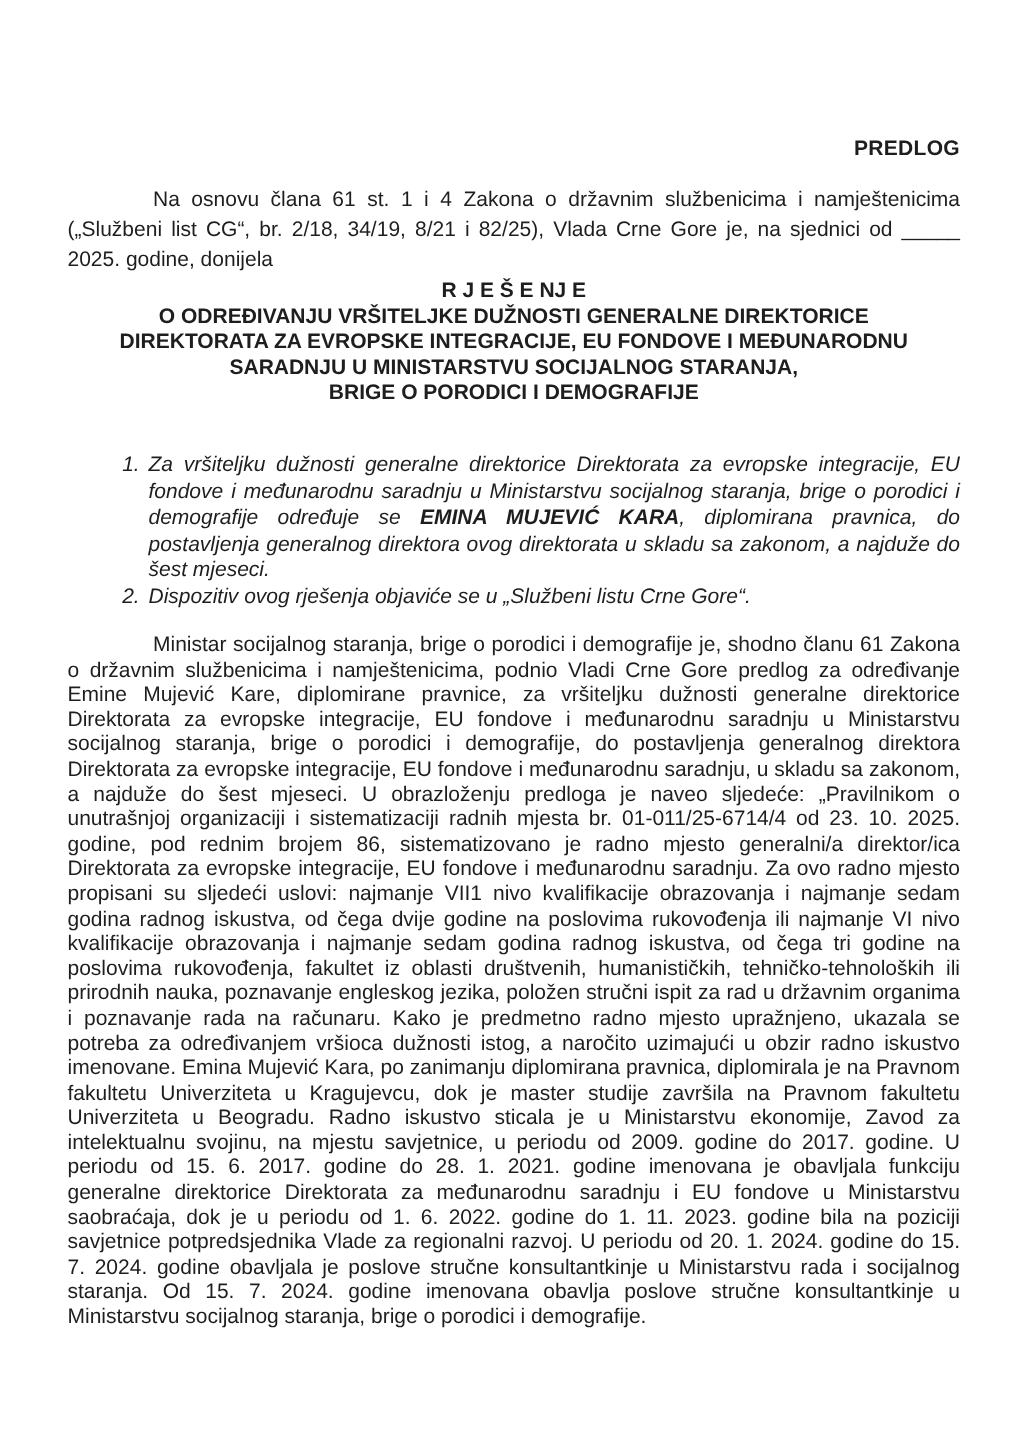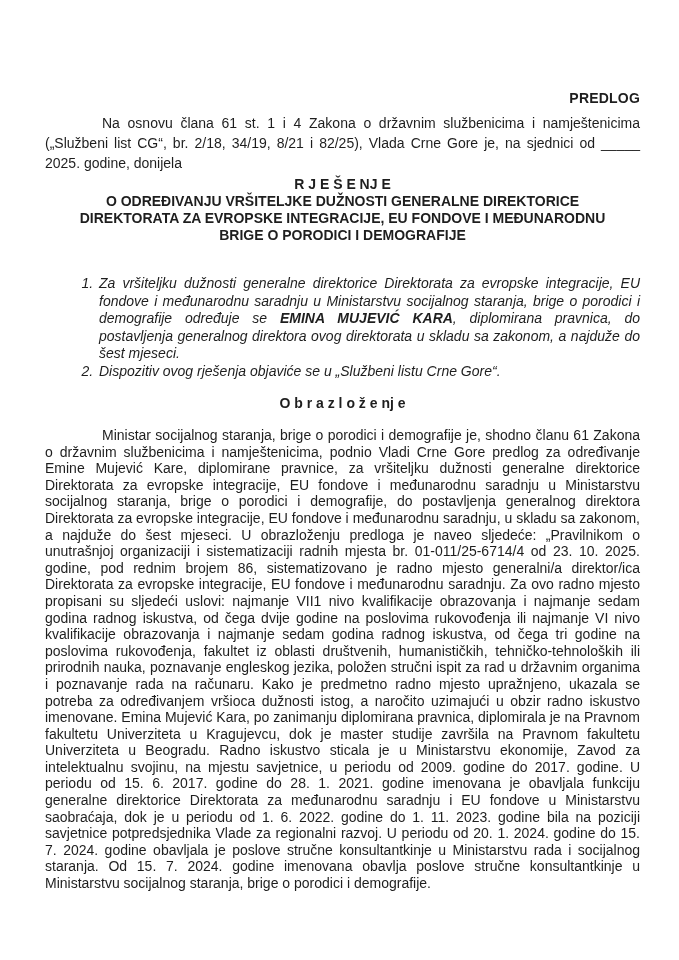--- a/index.html
+++ b/index.html
@@ -21,21 +21,21 @@
     padding: 90px 39px 0 45px;
   }
   .doc-tag {
     text-align: right;
     font-weight: bold;
     font-size: 14px;
     line-height: 16px;
     letter-spacing: 0.2px;
   }
   .intro {
-    margin-top: 7px;
+    margin-top: 16px;
     text-align: justify;
     text-indent: 57px;
     line-height: 20px;
   }
   .title-block {
     margin-top: 3px;
     text-align: center;
     font-weight: bold;
     line-height: 17px;
   }
@@ -71,25 +71,25 @@
 <div class="page">
 
   <div class="doc-tag">PREDLOG</div>
 
   <p class="intro">Na osnovu člana 61 st. 1 i 4 Zakona o državnim službenicima i namještenicima („Službeni list CG“, br. 2/18, 34/19, 8/21 i 82/25), Vlada Crne Gore je, na sjednici od _____ 2025. godine, donijela</p>
 
   <div class="title-block">
     <div class="title-line">R J E Š E NJ E</div>
     <div class="title-line">O ODREĐIVANJU VRŠITELJKE DUŽNOSTI GENERALNE DIREKTORICE</div>
     <div class="title-line">DIREKTORATA ZA EVROPSKE INTEGRACIJE, EU FONDOVE I MEĐUNARODNU</div>
+    <div class="title-line">SARADNJU U MINISTARSTVU SOCIJALNOG STARANJA,</div>
     <div class="title-line">BRIGE O PORODICI I DEMOGRAFIJE</div>
   </div>
 
   <ol class="decision-list">
     <li><span>Za vršiteljku dužnosti generalne direktorice Direktorata za evropske integracije, EU fondove i međunarodnu saradnju u Ministarstvu socijalnog staranja, brige o porodici i demografije određuje se </span><span class="appointee">EMINA MUJEVIĆ KARA</span><span>, diplomirana pravnica, do postavljenja generalnog direktora ovog direktorata u skladu sa zakonom, a najduže do šest mjeseci.</span></li>
     <li><span>Dispozitiv ovog rješenja objaviće se u „Službeni listu Crne Gore“.</span></li>
   </ol>
 
-  <div class="section-heading">O b r a z l o ž e nj e</div>
 
   <p class="explanation">Ministar socijalnog staranja, brige o porodici i demografije je, shodno članu 61 Zakona o državnim službenicima i namještenicima, podnio Vladi Crne Gore predlog za određivanje Emine Mujević Kare, diplomirane pravnice, za vršiteljku dužnosti generalne direktorice Direktorata za evropske integracije, EU fondove i međunarodnu saradnju u Ministarstvu socijalnog staranja, brige o porodici i demografije, do postavljenja generalnog direktora Direktorata za evropske integracije, EU fondove i međunarodnu saradnju, u skladu sa zakonom, a najduže do šest mjeseci. U obrazloženju predloga je naveo sljedeće: „Pravilnikom o unutrašnjoj organizaciji i sistematizaciji radnih mjesta br. 01-011/25-6714/4 od 23. 10. 2025. godine, pod rednim brojem 86, sistematizovano je radno mjesto generalni/a direktor/ica Direktorata za evropske integracije, EU fondove i međunarodnu saradnju. Za ovo radno mjesto propisani su sljedeći uslovi: najmanje VII1 nivo kvalifikacije obrazovanja i najmanje sedam godina radnog iskustva, od čega dvije godine na poslovima rukovođenja ili najmanje VI nivo kvalifikacije obrazovanja i najmanje sedam godina radnog iskustva, od čega tri godine na poslovima rukovođenja, fakultet iz oblasti društvenih, humanističkih, tehničko-tehnoloških ili prirodnih nauka, poznavanje engleskog jezika, položen stručni ispit za rad u državnim organima i poznavanje rada na računaru. Kako je predmetno radno mjesto upražnjeno, ukazala se potreba za određivanjem vršioca dužnosti istog, a naročito uzimajući u obzir radno iskustvo imenovane. Emina Mujević Kara, po zanimanju diplomirana pravnica, diplomirala je na Pravnom fakultetu Univerziteta u Kragujevcu, dok je master studije završila na Pravnom fakultetu Univerziteta u Beogradu. Radno iskustvo sticala je u Ministarstvu ekonomije, Zavod za intelektualnu svojinu, na mjestu savjetnice, u periodu od 2009. godine do 2017. godine. U periodu od 15. 6. 2017. godine do 28. 1. 2021. godine imenovana je obavljala funkciju generalne direktorice Direktorata za međunarodnu saradnju i EU fondove u Ministarstvu saobraćaja, dok je u periodu od 1. 6. 2022. godine do 1. 11. 2023. godine bila na poziciji savjetnice potpredsjednika Vlade za regionalni razvoj. U periodu od 20. 1. 2024. godine do 15. 7. 2024. godine obavljala je poslove stručne konsultantkinje u Ministarstvu rada i socijalnog staranja. Od 15. 7. 2024. godine imenovana obavlja poslove stručne konsultantkinje u Ministarstvu socijalnog staranja, brige o porodici i demografije.</p>
 
 </div>
 
 </body></html>

